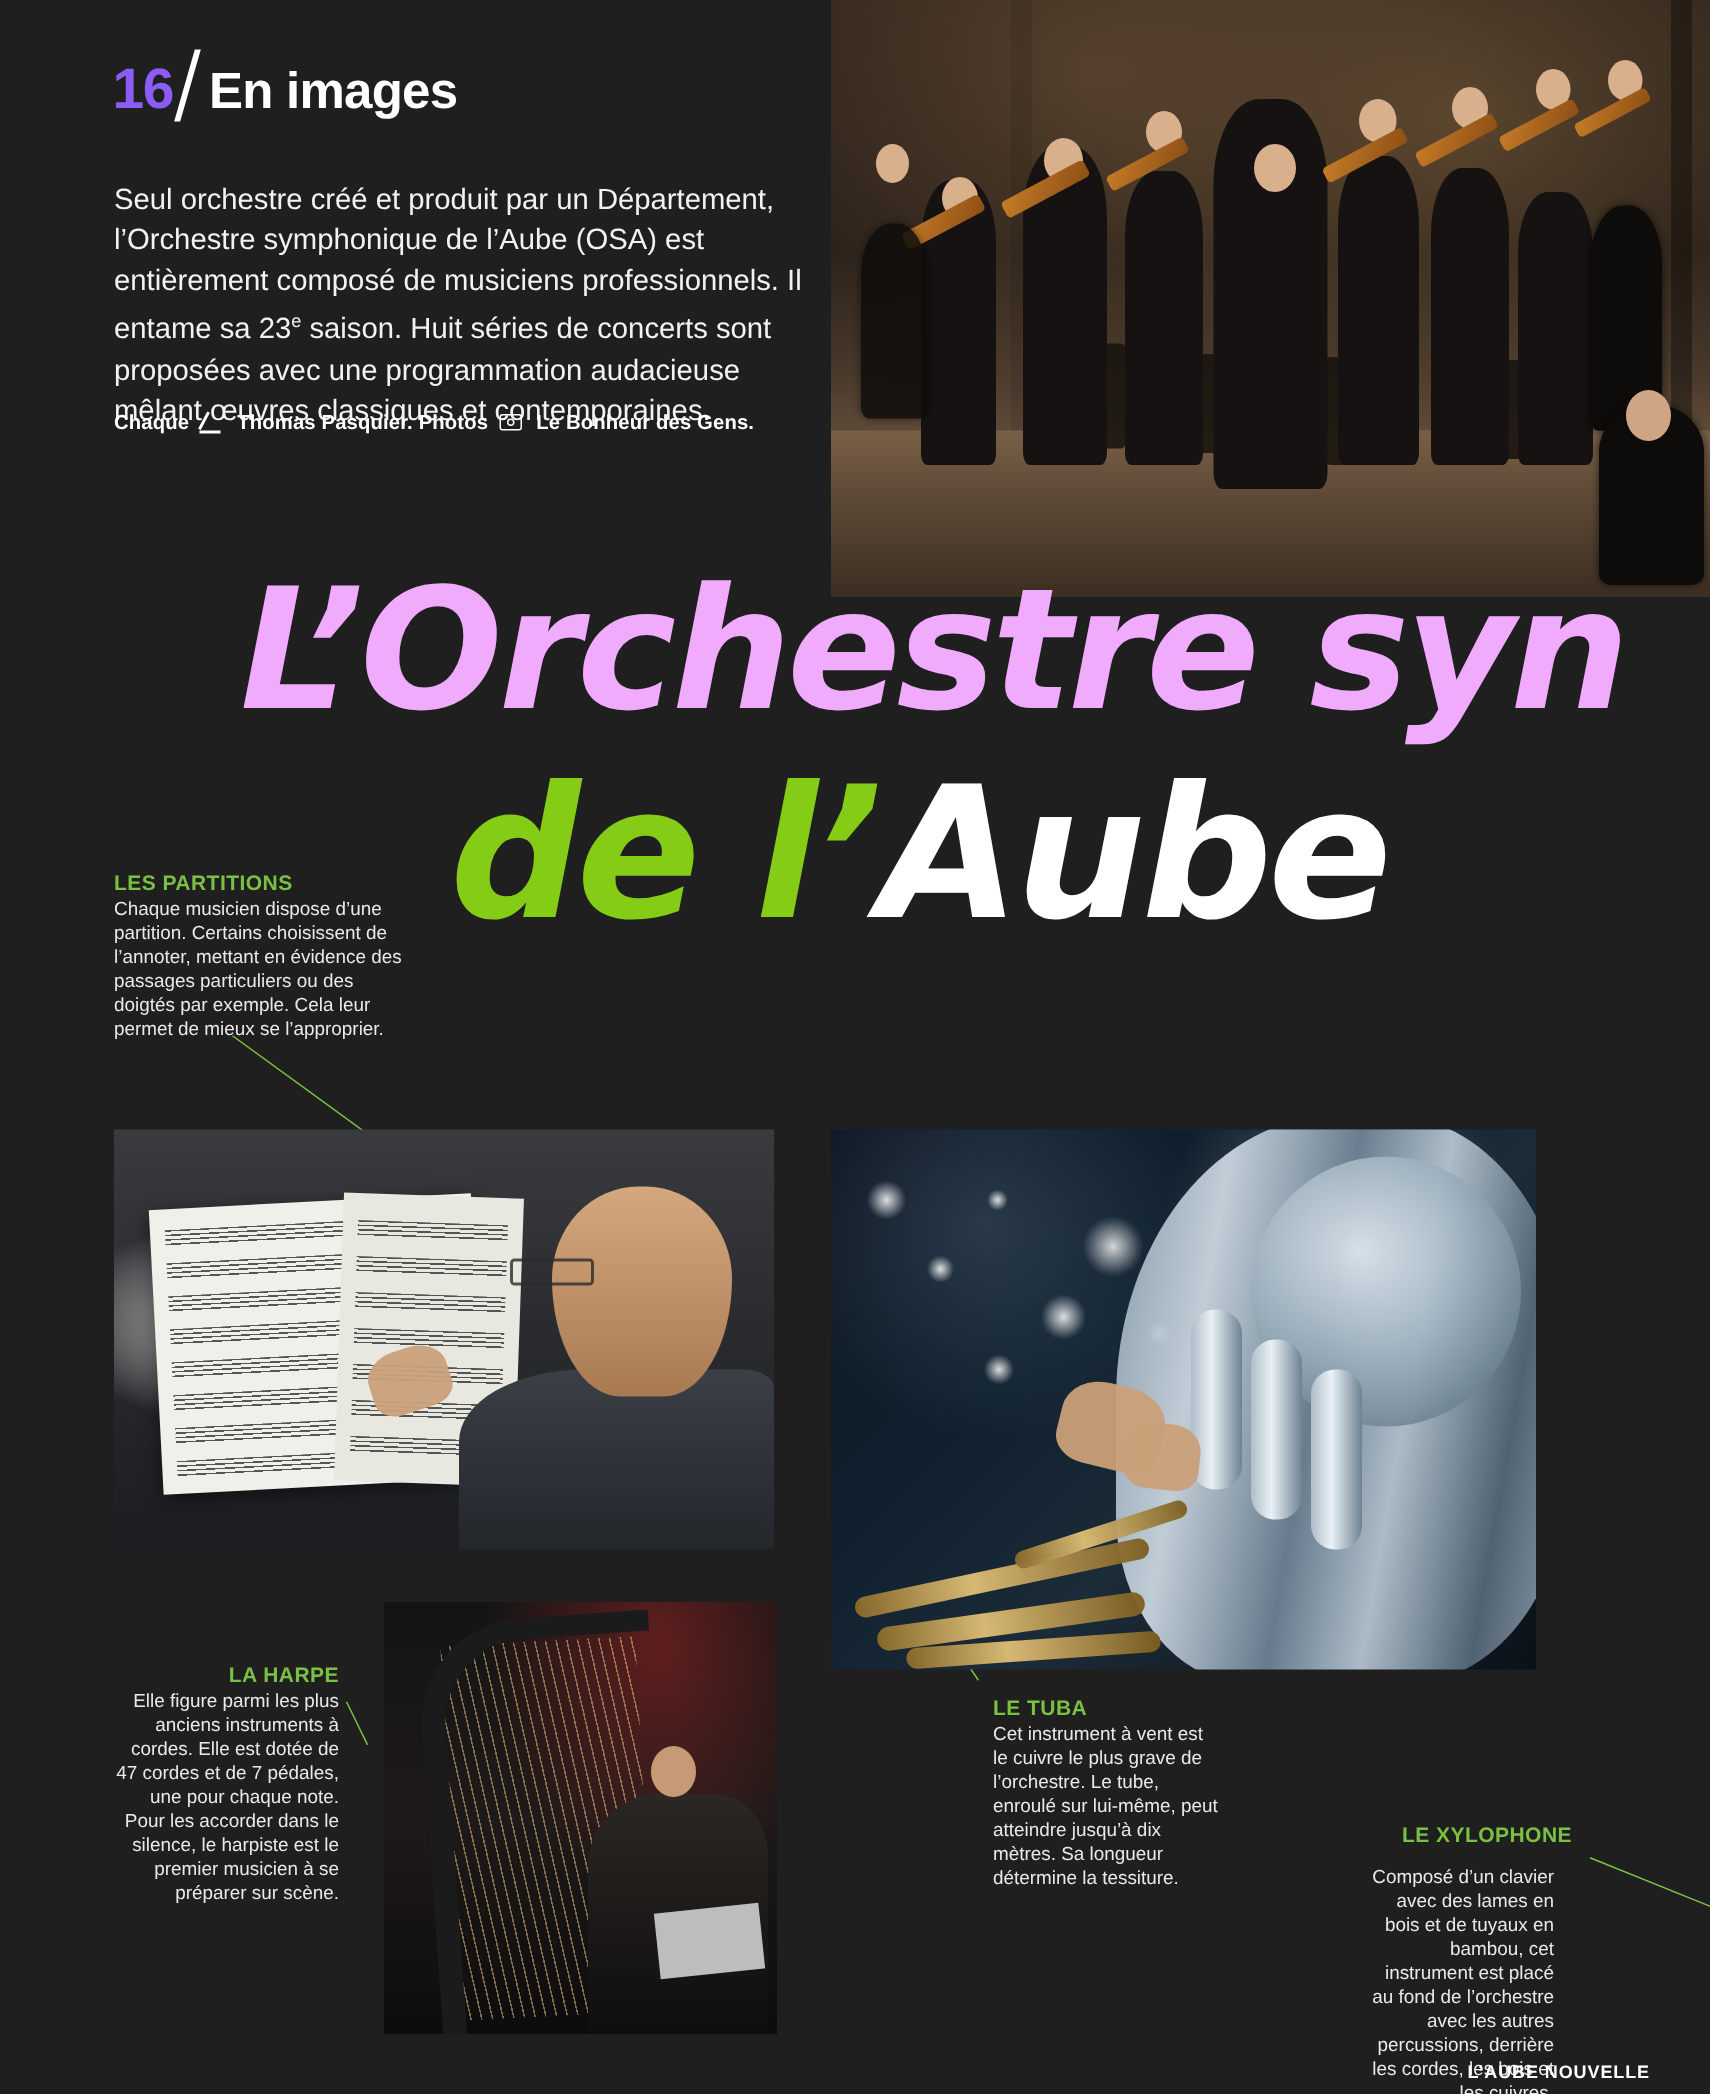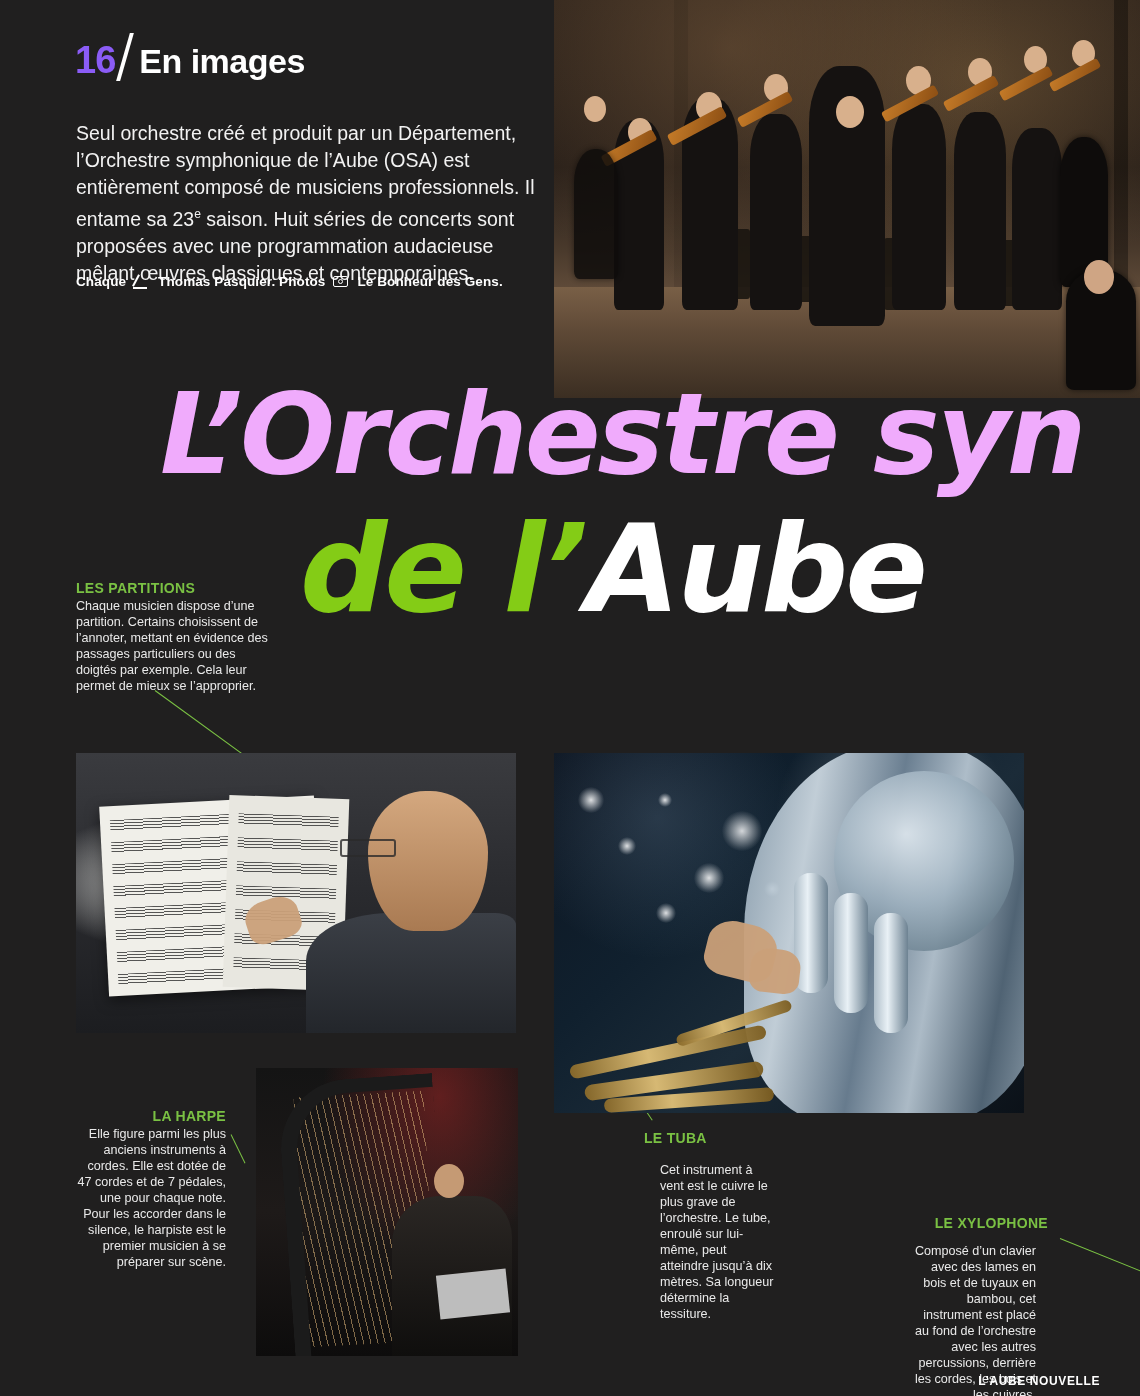--- a/index.html
+++ b/index.html
@@ -232,21 +232,21 @@
   .caption h4 {
     margin: 0 0 2px 0;
     font-size: 14px;
     font-weight: bold;
     color: #7ac143;
     letter-spacing: 0.3px;
   }
   .cap-partitions { left: 76px; top: 580px; width: 196px; }
   .cap-harpe { left: 76px; top: 1108px; width: 150px; text-align: right; }
   .cap-harpe h4 { text-align: right; }
-  .cap-tuba { left: 644px; top: 1130px; width: 150px; }
+  .cap-tuba { left: 662px; top: 1130px; width: 150px; }
   .cap-xylophone { left: 900px; top: 1215px; width: 148px; text-align: right; }
   .cap-xylophone h4 { text-align: right; }
 
   
   .leader { position: absolute; background: #7ac143; height: 1px; transform-origin: left center; }
 
   
   .photo-score {
     left: 76px;
     top: 753px;
@@ -490,21 +490,21 @@
     <p style="margin:0">Chaque musicien dispose d’une partition. Certains choisissent de l’annoter, mettant en évidence des passages particuliers ou des doigtés par exemple. Cela leur permet de mieux se l’approprier.</p>
   </div>
 
   <div class="caption cap-harpe">
     <h4>LA HARPE</h4>
     <p style="margin:0">Elle figure parmi les plus anciens instruments à cordes. Elle est dotée de 47 cordes et de 7 pédales, une pour chaque note. Pour les accorder dans le silence, le harpiste est le premier musicien à se préparer sur scène.</p>
   </div>
 
   <div class="caption cap-tuba">
     <h4>LE TUBA</h4>
-    <p style="margin:16px">Cet instrument à vent est le cuivre le plus grave de l’orchestre. Le tube, enroulé sur lui-même, peut atteindre jusqu’à dix mètres. Sa longueur détermine la tessiture.</p>
+    <p style="margin:0">Cet instrument à vent est le cuivre le plus grave de l’orchestre. Le tube, enroulé sur lui-même, peut atteindre jusqu’à dix mètres. Sa longueur détermine la tessiture.</p>
   </div>
 
   <div class="caption cap-xylophone">
     <h4>LE XYLOPHONE</h4>
     <p style="margin:12px">Composé d’un clavier avec des lames en bois et de tuyaux en bambou, cet instrument est placé au fond de l’orchestre avec les autres percussions, derrière les cordes, les bois et les cuivres.</p>
   </div>
 
   <div class="photo photo-score">
     <div class="score-sheet">
       <div class="staff" style="top:14px;"></div>

